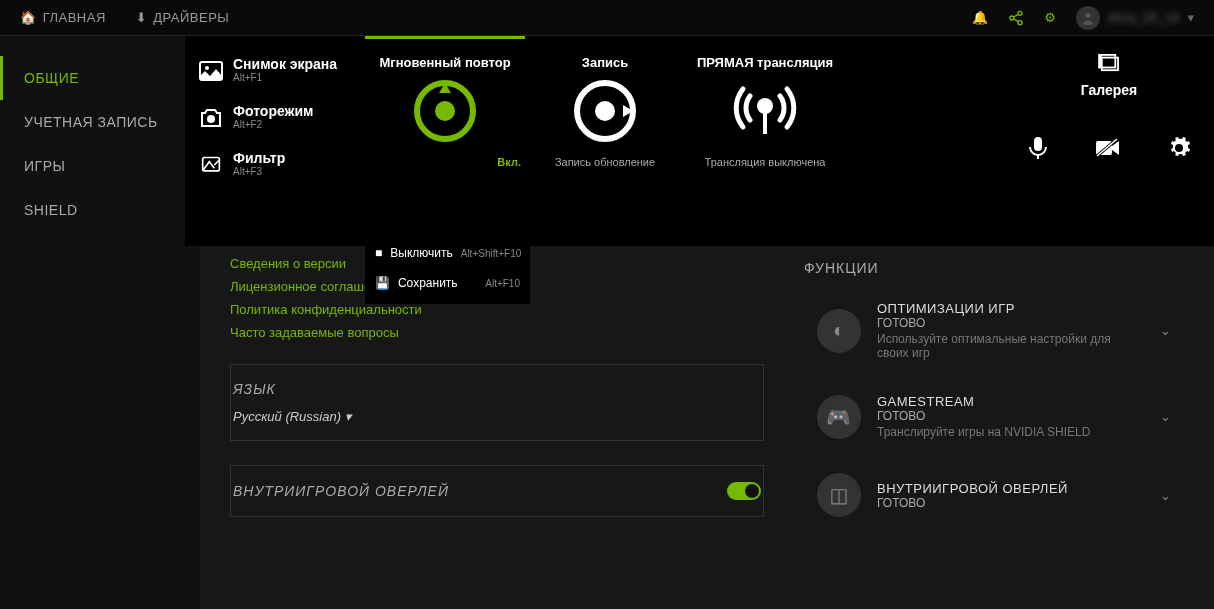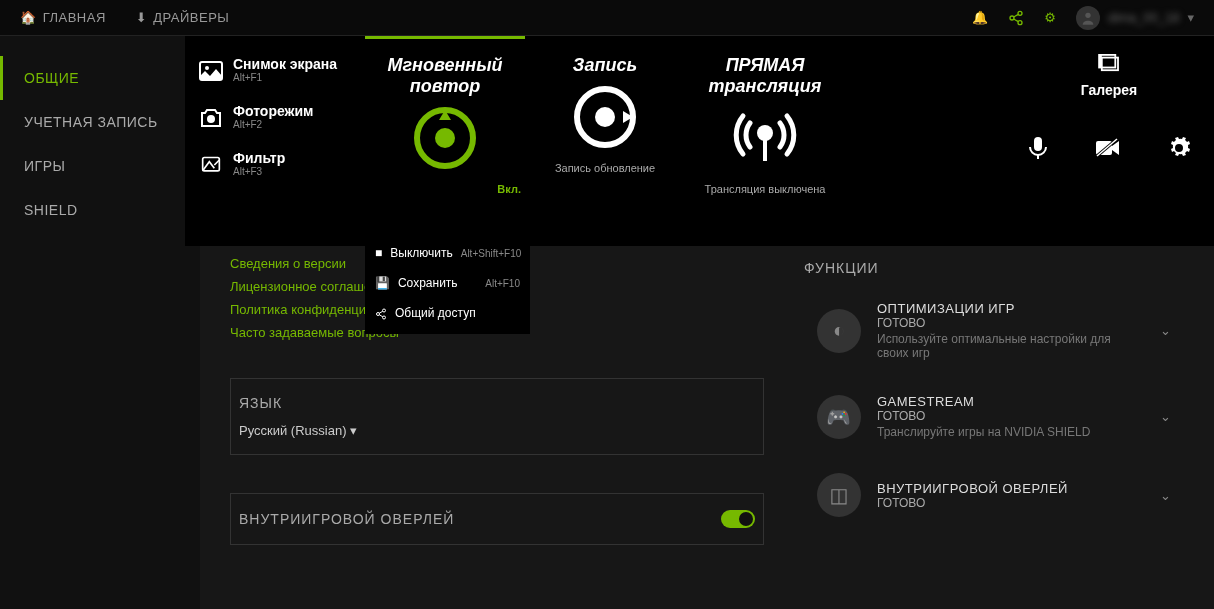--- a/index.html
+++ b/index.html
@@ -20,21 +20,21 @@
   .content { flex: 1; padding: 20px 30px 0 30px; overflow: hidden; position: relative; }
   .section-title { color: #aaa; font-size: 14px; letter-spacing: 1px; margin-bottom: 12px; margin-top: 10px; }
   .brand-block { display:flex; align-items:center; gap:10px; }
   .brand-box { width: 42px; height: 42px; background: #3a3a1a; display:inline-flex; align-items:center; justify-content:center; color:#76b900; font-size:9px; text-align:center; }
   .brand-title { color:#fff; font-size:18px; font-weight:bold; letter-spacing:1px; }
   .meta { color: #888; font-size: 12px; margin-top: 4px; }
   .meta small { color: #555; }
   .check-row { display:flex; align-items:flex-start; gap:10px; margin-top:14px; color:#999; font-size:13px; }
   .check-row .cb { width:16px; height:16px; border:1px solid #555; margin-top:2px; }
   .link { color: #76b900; font-size: 13px; margin-top: 8px; cursor:pointer; }
-  .card { border:1px solid #333; padding: 16px 8px; margin-top: 38px; }
+  .card { border:1px solid #333; padding: 16px 2px; margin-top: 24px; font-style: italic; }
   .lang-select { color:#ccc; font-size:13px; margin-top:10px; cursor:pointer; }
   .toggle-row { display:flex; align-items:center; justify-content:space-between; }
   .toggle { width:34px; height:18px; border-radius:9px; background:#333; position:relative; }
   .toggle.on { background:#76b900; }
   .toggle .knob { width:14px; height:14px; background:#111; border-radius:50%; position:absolute; top:2px; right:2px; }
 
   .right { width:420px; padding:20px 30px 0 10px; }
   .spec-list { margin-top:12px; }
   .spec { color:#ccc; font-size:13px; padding:6px 0; display:flex; align-items:center; gap:10px; }
   .spec-icon { color:#888; width:16px; text-align:center; }
@@ -50,21 +50,21 @@
   .overlay { position:absolute; top:36px; left:0; right:0; height:210px; display:flex; z-index:50; pointer-events:none; }
   .ov-col1 { width:185px; }
   .ov-col2 { width:180px; background:#000; color:#fff; padding:10px 0 0 0; position:relative; left:0; }
   .ov-item { display:flex; align-items:center; gap:10px; padding:10px 14px; cursor:pointer; }
   .ov-item-title { font-size:14px; font-weight:bold; color:#fff; }
   .ov-item-sub { font-size:10px; color:#888; }
   .ov-icon { color:#fff; font-size:20px; }
   .ov-tabs { display:flex; flex:1; background:#000; }
   .ov-tab { width:160px; text-align:center; padding:16px 4px 20px 4px; cursor:pointer; border-top:3px solid transparent; }
   .ov-tab.active { border-top:3px solid #76b900; }
-  .ov-tab .tab-title { font-size:18px; font-weight:bold; color:#fff; margin-bottom:6px;font-style:italic; }
+  .ov-tab .tab-title { font-size:13px; font-weight:bold; color:#fff; margin-bottom:6px; }
   .ov-tab .tab-status { font-size:11px; color:#aaa; margin-top:10px; }
   .ov-tab.active .tab-status { color:#76b900; font-weight:bold;text-align:right; }
   .ov-gallery { width:210px; background:#000; padding:18px 0 14px 0; text-align:center; }
   .ov-gallery-row { display:flex; align-items:center; justify-content:center; gap:10px; color:#fff; font-size:14px; font-weight:bold; cursor:pointer;flex-direction:column; }
   .ov-tool-row { display:flex; justify-content:space-around; margin-top:36px; color:#fff; font-size:22px; }
   .ov-tool-row span { cursor:pointer; }
 
   .submenu { position:absolute; top:232px; left:365px; width:165px; background:#000; z-index:60; padding:6px 0; }
   .submenu-row { display:flex; align-items:center; gap:8px; padding:8px 10px; color:#fff; font-size:12px; cursor:pointer; }
   .submenu-row .sc { margin-left:auto; color:#888; font-size:10px; }
@@ -328,25 +328,13 @@
   <div class="submenu-row">
     <span>■</span>
     <span>Выключить</span>
     <span class="sc">Alt+Shift+F10</span>
   </div>
   <div class="submenu-row">
     <span>💾</span>
     <span>Сохранить</span>
     <span class="sc">Alt+F10</span>
   </div>
-  <div class="submenu-row">
-    <span>
-      <svg width="12" height="12" viewBox="0 0 24 24" fill="none" stroke="#fff" stroke-width="2">
-          <circle cx="18" cy="5" r="3"></circle>
-          <circle cx="6" cy="12" r="3"></circle>
-          <circle cx="18" cy="19" r="3"></circle>
-          <line x1="8.5" y1="10.5" x2="15.5" y2="6.5"></line>
-          <line x1="8.5" y1="13.5" x2="15.5" y2="17.5"></line>
-        </svg>
-    </span>
-    <span>Общий доступ</span>
-  </div>
 </div>
 
 </body></html>

